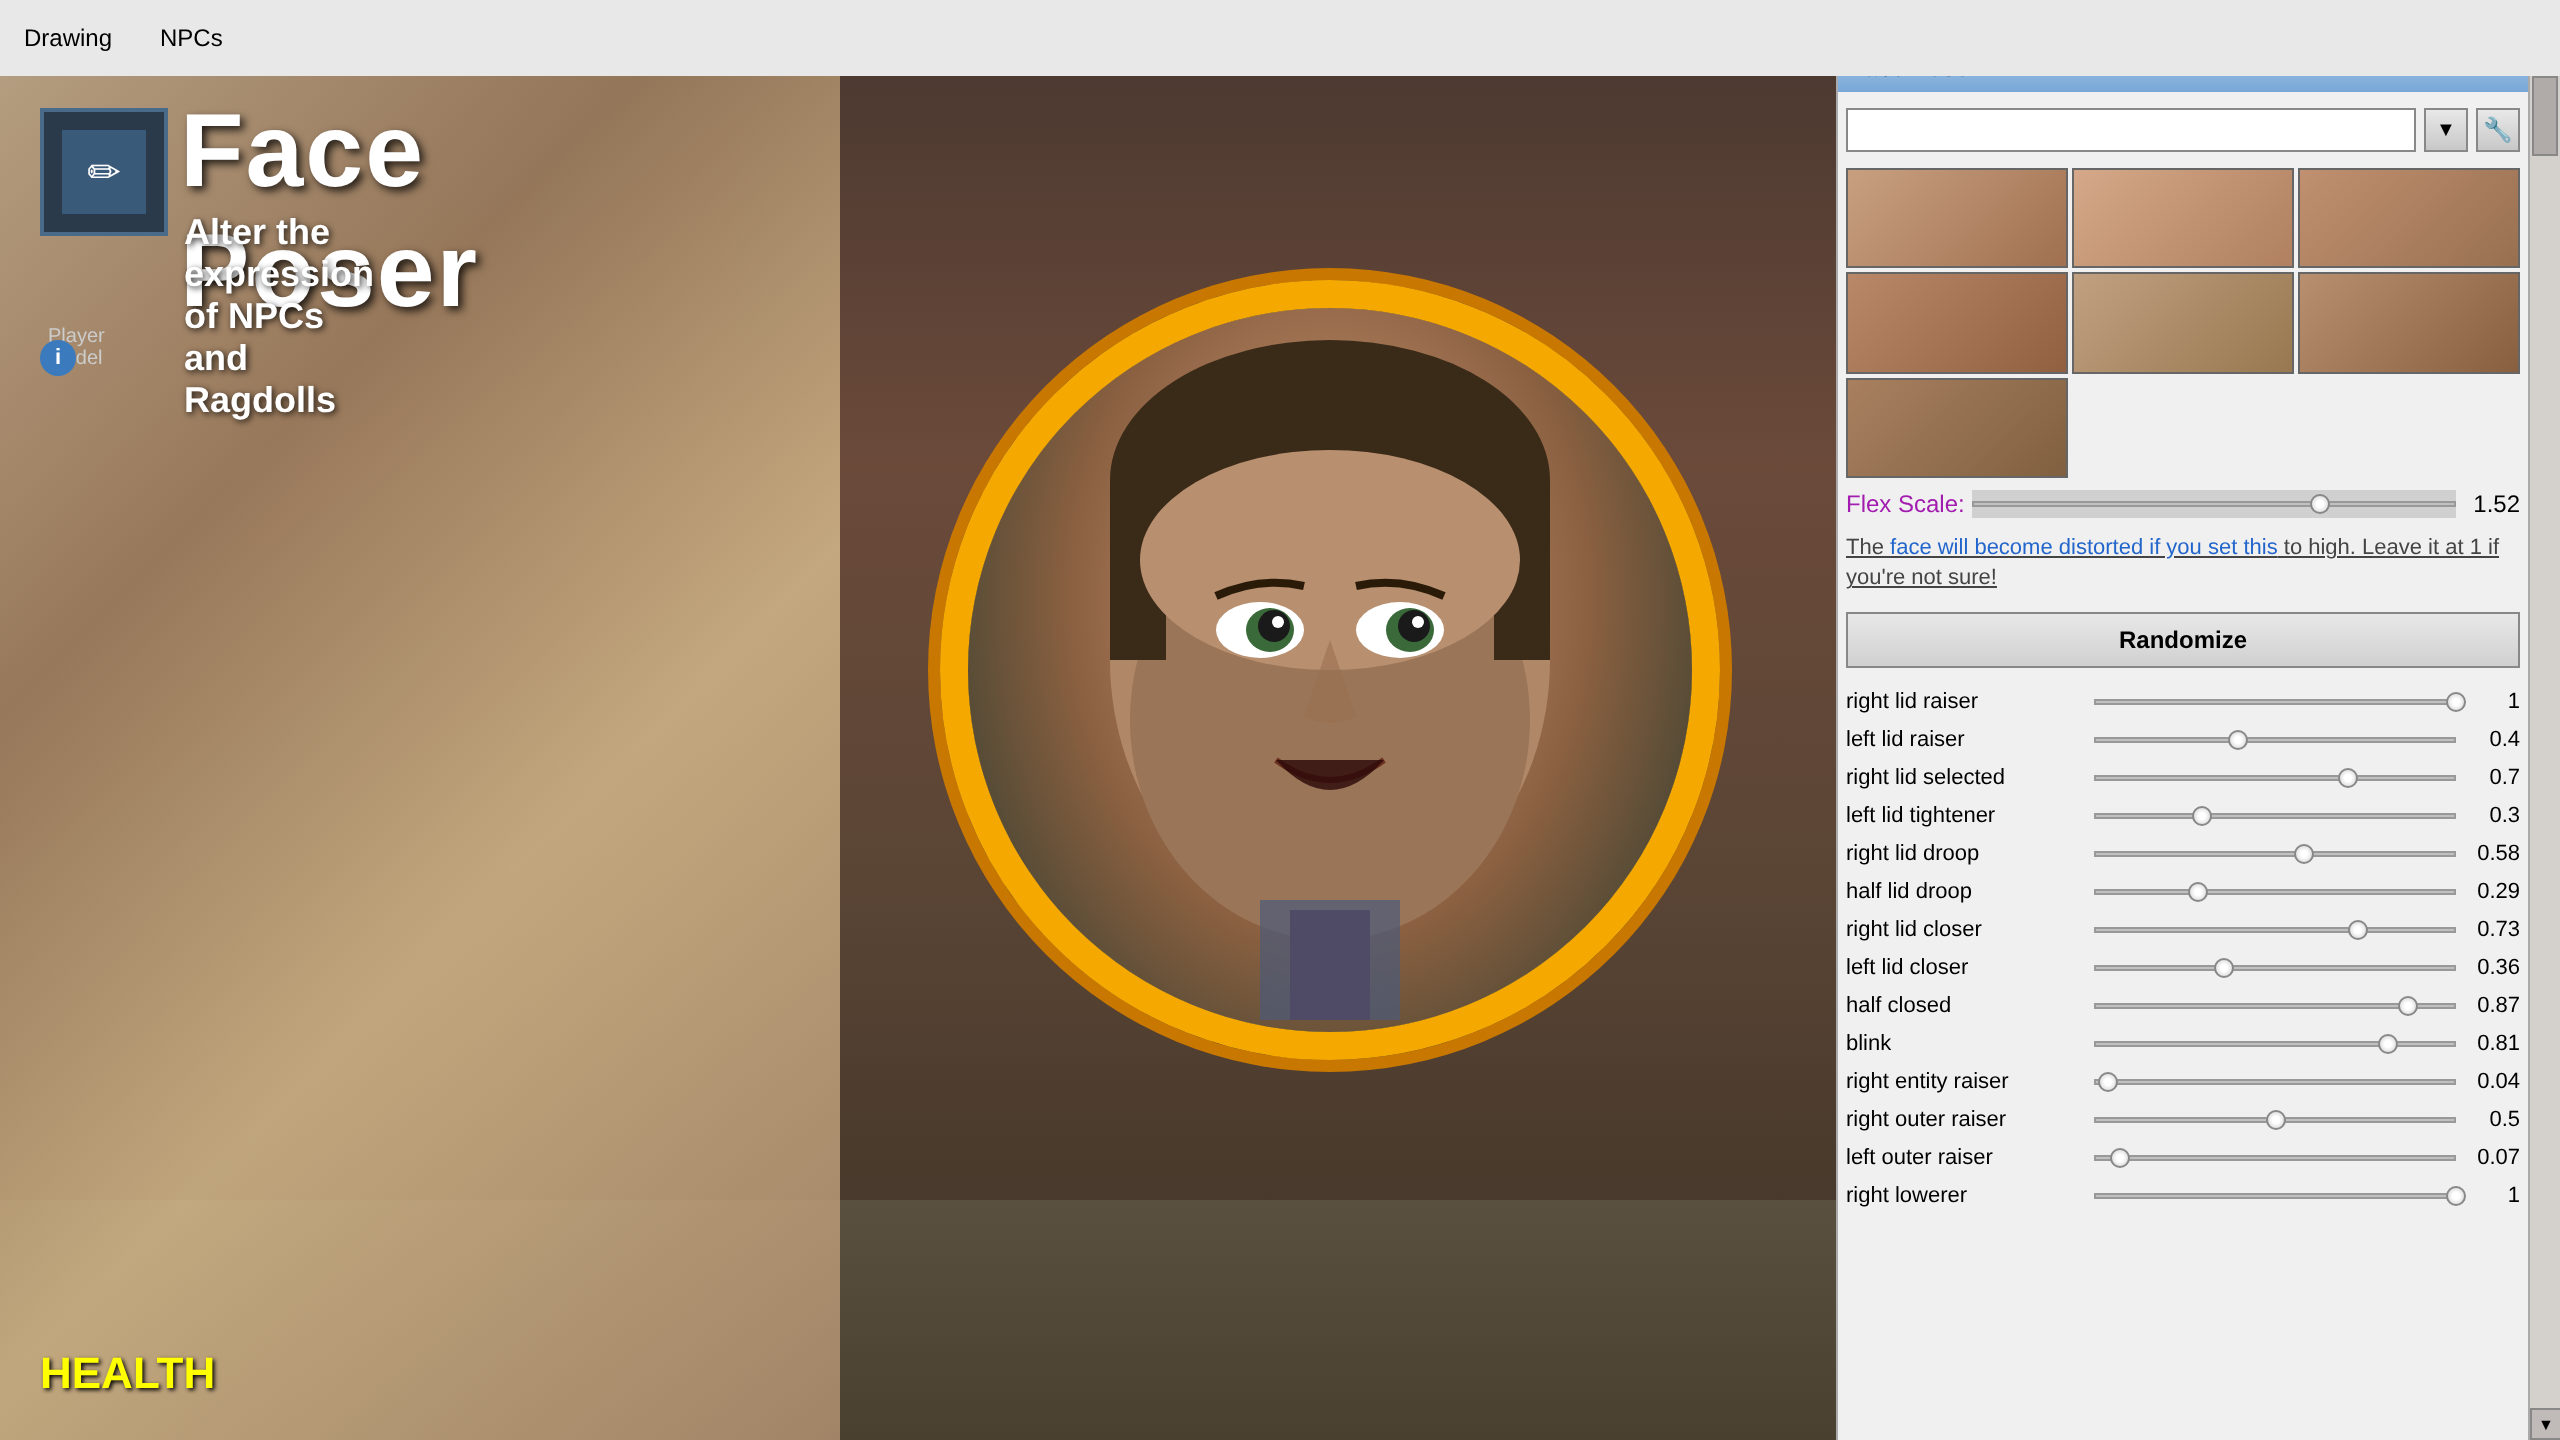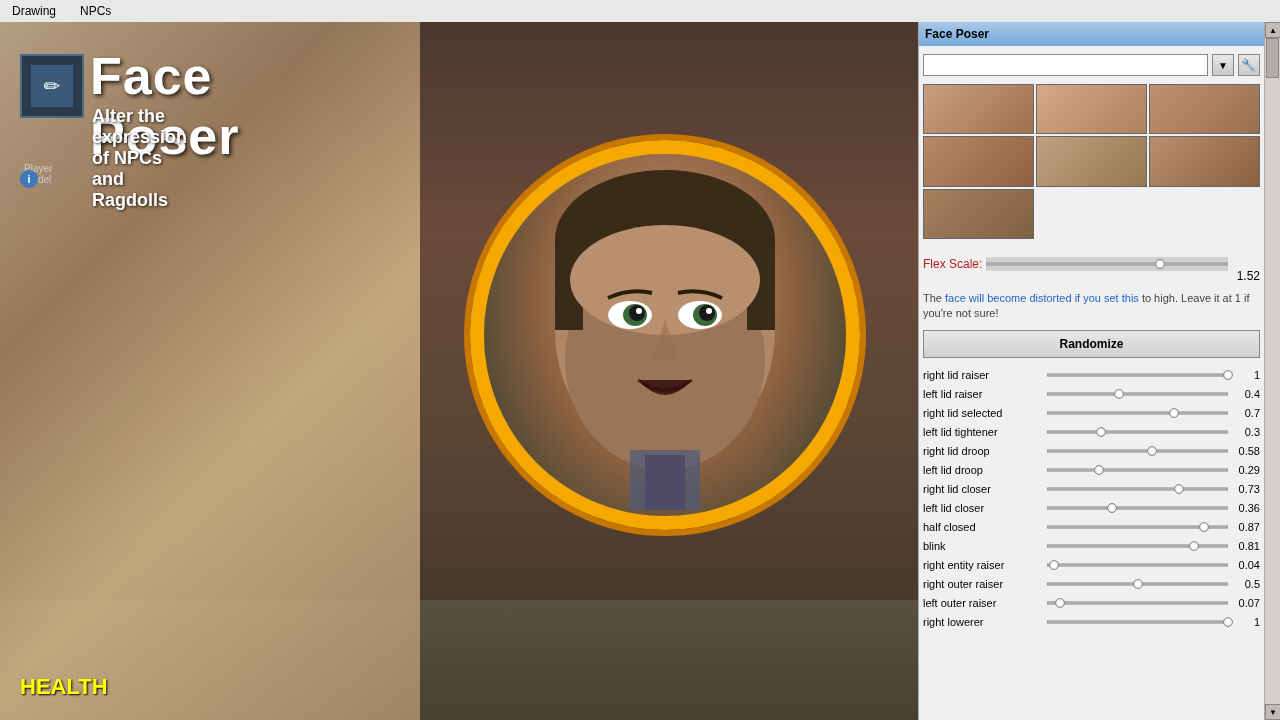--- a/index.html
+++ b/index.html
@@ -10,21 +10,21 @@
       font-family: 'Segoe UI', Tahoma, Geneva, Verdana, sans-serif;
       font-size: 12px;
       background: #2a2a2a;
       position: relative;
     }
 
     
     #menubar {
       position: absolute;
       top: 0; left: 0; right: 0;
-      height: 22px;
+      height: 38px;
       background: #e8e8e8;
       display: flex;
       align-items: center;
       gap: 16px;
       padding: 0 8px;
       z-index: 100;
     }
     .menu-item {
       font-size: 12px;
       color: #000;
@@ -314,44 +314,44 @@
     
     #flex-scale-row {
       display: flex;
       align-items: center;
       padding: 2px 0;
       gap: 4px;
       flex-shrink: 0;
     }
     #flex-scale-label {
       font-size: 12px;
-      color: #b91c1c;
+      color: #a21caf;
       white-space: nowrap;
     }
     #flex-scale-slider {
       flex: 1;
       height: 14px;
       position: relative;
       background: linear-gradient(to right, #d0d0d0, #d0d0d0);
     }
     #flex-scale-value {
       font-size: 12px;
       color: #000;
       min-width: 28px;
       text-align: right;
-      margin-top: 24px;
     }
 
     
     #warning-text {
       font-size: 11px;
       color: #444;
       line-height: 1.4;
       padding: 2px 0 4px 0;
       flex-shrink: 0;
+      text-decoration: underline;
     }
     #warning-text .highlight {
       color: #2266cc;
       font-weight: normal;
     }
 
     
     #randomize-btn {
       height: 28px;
       background: linear-gradient(to bottom, #e8e8e8, #d0d0d0);
@@ -562,21 +562,21 @@
         </div>
         <div class="slider-row">
           <span class="slider-name">right lid droop</span>
           <div class="slider-control">
             <div class="s-track"></div>
             <div class="s-thumb" style="left: calc(58% - 5px);"></div>
           </div>
           <span class="slider-val">0.58</span>
         </div>
         <div class="slider-row">
-          <span class="slider-name">left lid droop</span>
+          <span class="slider-name">half lid droop</span>
           <div class="slider-control">
             <div class="s-track"></div>
             <div class="s-thumb" style="left: calc(29% - 5px);"></div>
           </div>
           <span class="slider-val">0.29</span>
         </div>
         <div class="slider-row">
           <span class="slider-name">right lid closer</span>
           <div class="slider-control">
             <div class="s-track"></div>

